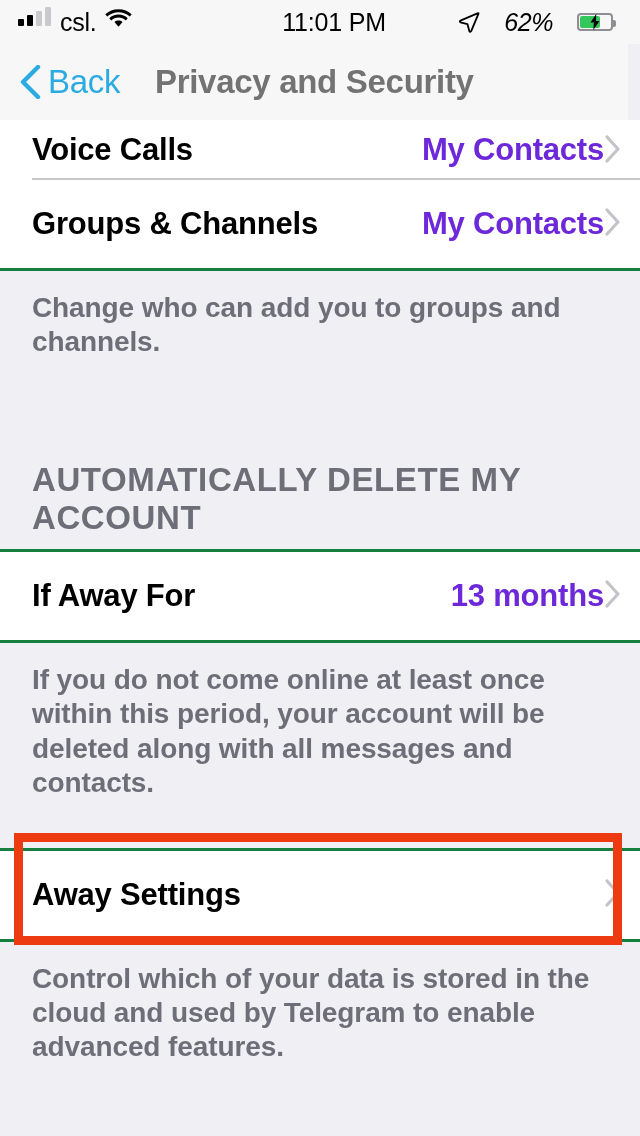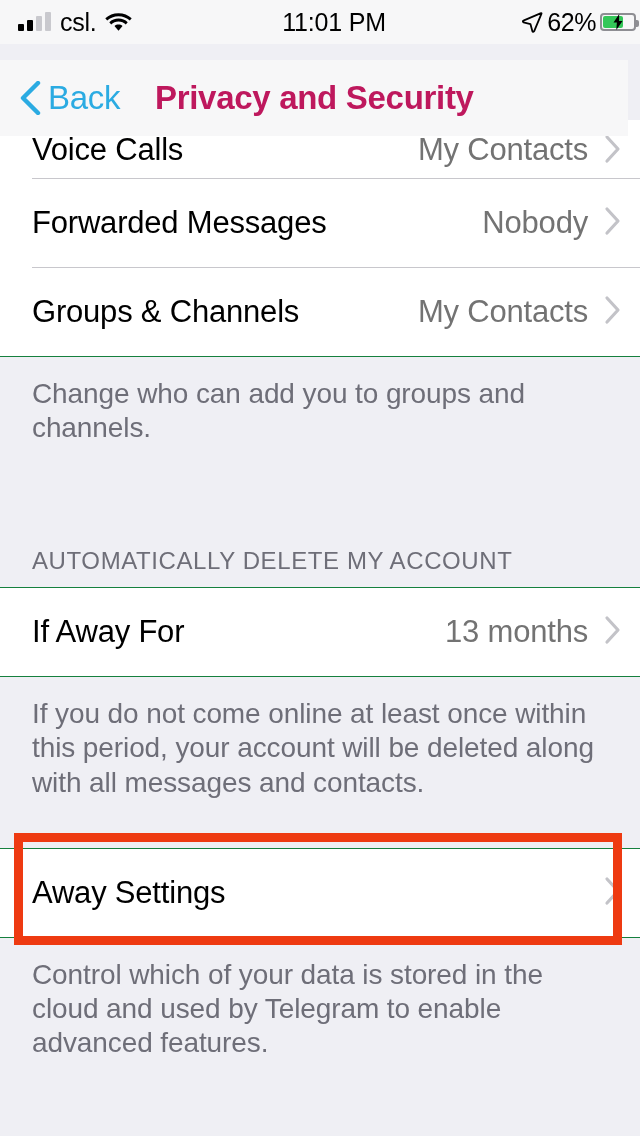--- a/index.html
+++ b/index.html
@@ -30,38 +30,38 @@
     height: 44px;
     background: #F7F7F8;
     display: flex;
     align-items: center;
     color: #000;
   }
   .sb-left {
     position: absolute;
     left: 18px;
     display: flex;
-    align-items: center;
     gap: 9px;
   }
   .sb-center {
     position: absolute;
     left: 0; right: 0;
     text-align: center;
     font-size: 25px;
     font-weight: 400;
     letter-spacing: -0.2px;
     padding-left: 28px;
   }
   .sb-right {
     position: absolute;
-    right: 4px;
+    right: 27px;
     display: flex;
     align-items: center;
-    gap: 4px;
+    gap: 24px;
+    font-style: italic;
   }
   .signal {
     display: flex;
     align-items: flex-end;
     gap: 3px;
     height: 18px;
   }
   .signal i {
     display: block;
     width: 6px;
@@ -113,21 +113,21 @@
     left: 50%;
     top: 50%;
     transform: translate(-50%, -50%);
     width: 12px;
     height: 16px;
   }
 
   
   .navbar {
     position: absolute;
-    top: 60px; left: 0;
+    top: 44px; left: 0;
     width: 628px;
     height: 76px;
     background: #F7F7F8;
     z-index: 5;
   }
   .back {
     position: absolute;
     left: 18px;
     top: 50%;
     transform: translateY(-50%);
@@ -141,33 +141,34 @@
     font-size: 33px;
     letter-spacing: -0.3px;
   }
   .nav-title {
     position: absolute;
     left: 155px;
     top: 50%;
     transform: translateY(-50%);
     font-size: 33px;
     font-weight: bold;
-    color: #be185d;
+    color: #737373;
     letter-spacing: -0.3px;
     white-space: nowrap;
   }
 
   
   .content {
     position: absolute;
     top: 120px; left: 0;
     width: 640px;
     height: 1016px;
     background: #EFEFF4;
     overflow: hidden;
+    font-weight: bold;
   }
 
   .group { background: #FFFFFF; }
 
   .row {
     position: relative;
     height: 88px;
     display: flex;
     align-items: center;
     padding: 0 18px 0 32px;
@@ -181,24 +182,23 @@
   }
   .row .title {
     font-size: 31px;
     color: #000;
     letter-spacing: -0.2px;
     white-space: nowrap;
   }
   .row .spacer { flex: 1 1 auto; }
   .row .value {
     font-size: 31px;
-    color: #737373;
+    color: #6d28d9;
     letter-spacing: -0.2px;
     white-space: nowrap;
-    margin-right: 16px;
   }
   .row .disc {
     width: 18px;
     height: 30px;
     flex: 0 0 auto;
   }
   .sep {
     height: 1px;
     margin-left: 32px;
     background: #C8C7CC;
@@ -209,26 +209,26 @@
     font-size: 28px;
     line-height: 1.22;
     color: #6E6E78;
     letter-spacing: -0.1px;
     background: #EFEFF4;
   }
   .gap { background: #EFEFF4; }
 
   .section-head {
     padding: 18px 32px 12px 32px;
-    font-size: 24px;
+    font-size: 33px;
     color: #6E6E78;
     letter-spacing: 0.6px;
     background: #EFEFF4;
   }
-  .hairline-top { border-top: 1px solid #15803d; }
+  .hairline-top { border-top: 3px solid #15803d; }
 
   
   .annot {
     position: absolute;
     left: 14px;
     top: 833px;
     width: 608px;
     height: 112px;
     border: 9px solid #EE3A11;
     box-sizing: border-box;
@@ -298,30 +298,20 @@
         <span class="spacer"></span>
         <span class="value">My Contacts</span>
         <span>
           <svg class="disc" viewBox="0 0 18 30" aria-hidden="true">
             <path d="M3 3l11 12L3 27" fill="none" stroke="#C3C3C8" stroke-width="3.2" stroke-linecap="round" stroke-linejoin="round"></path>
           </svg>
         </span>
       </div>
       <div class="sep"></div>
 
-      <div class="row">
-        <span class="title">Forwarded Messages</span>
-        <span class="spacer"></span>
-        <span class="value">Nobody</span>
-        <span>
-          <svg class="disc" viewBox="0 0 18 30" aria-hidden="true">
-            <path d="M3 3l11 12L3 27" fill="none" stroke="#C3C3C8" stroke-width="3.2" stroke-linecap="round" stroke-linejoin="round"></path>
-          </svg>
-        </span>
-      </div>
       <div class="sep"></div>
 
       <div class="row">
         <span class="title">Groups &amp; Channels</span>
         <span class="spacer"></span>
         <span class="value">My Contacts</span>
         <span>
           <svg class="disc" viewBox="0 0 18 30" aria-hidden="true">
             <path d="M3 3l11 12L3 27" fill="none" stroke="#C3C3C8" stroke-width="3.2" stroke-linecap="round" stroke-linejoin="round"></path>
           </svg>

